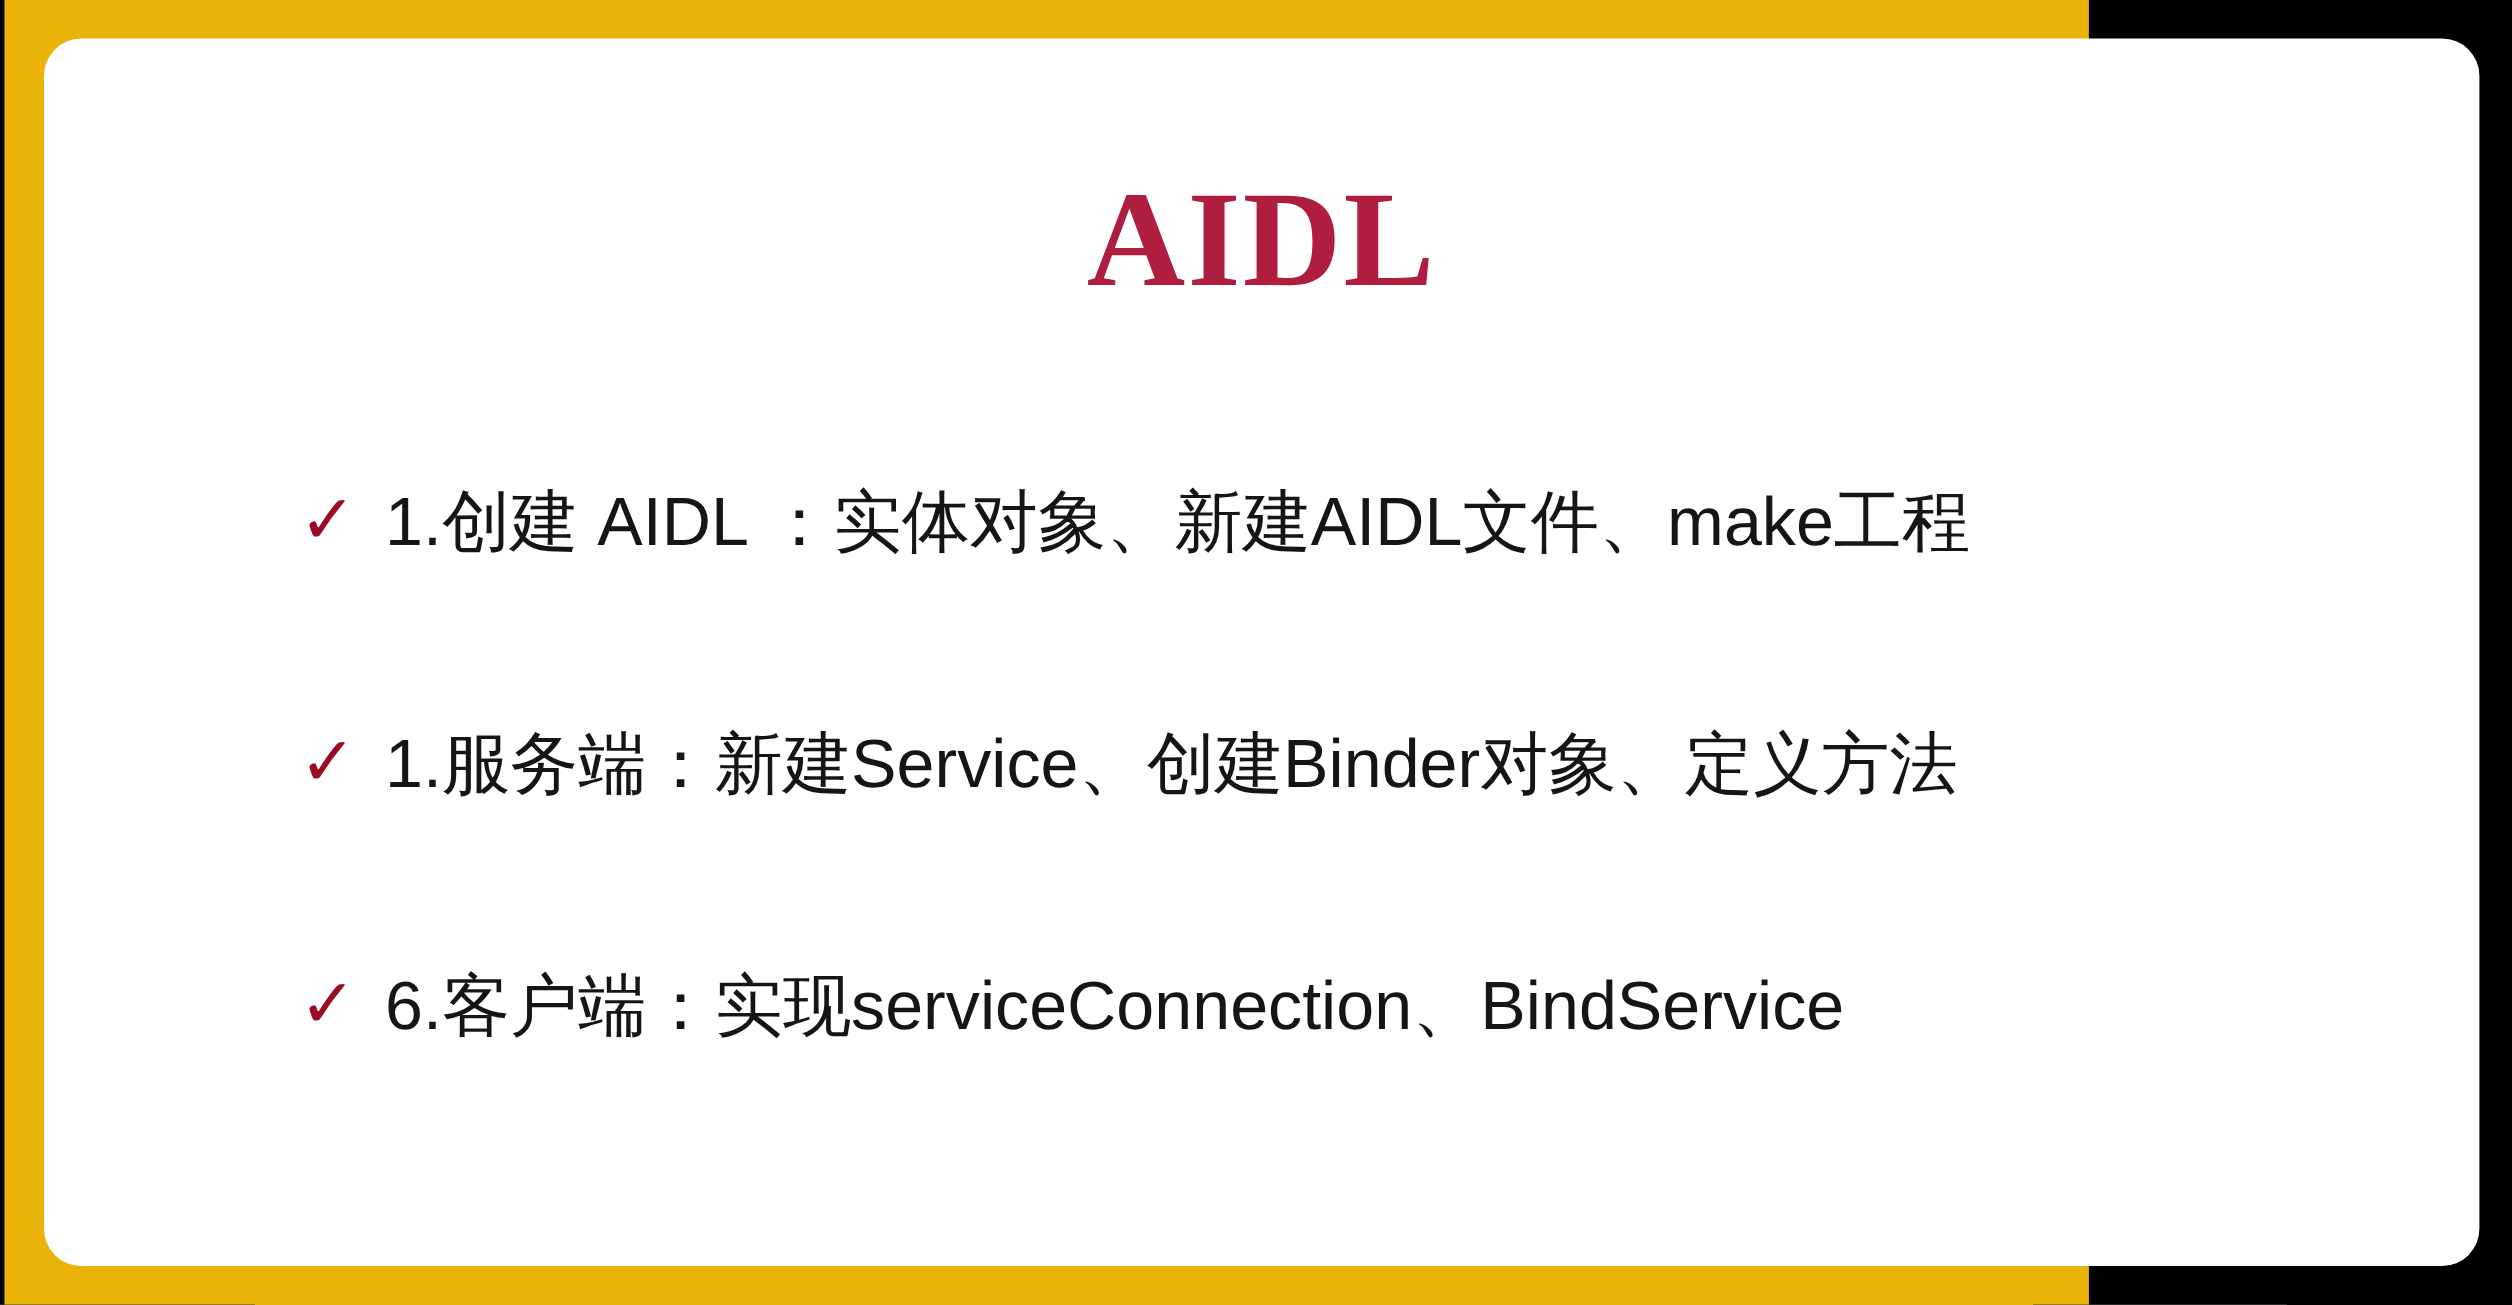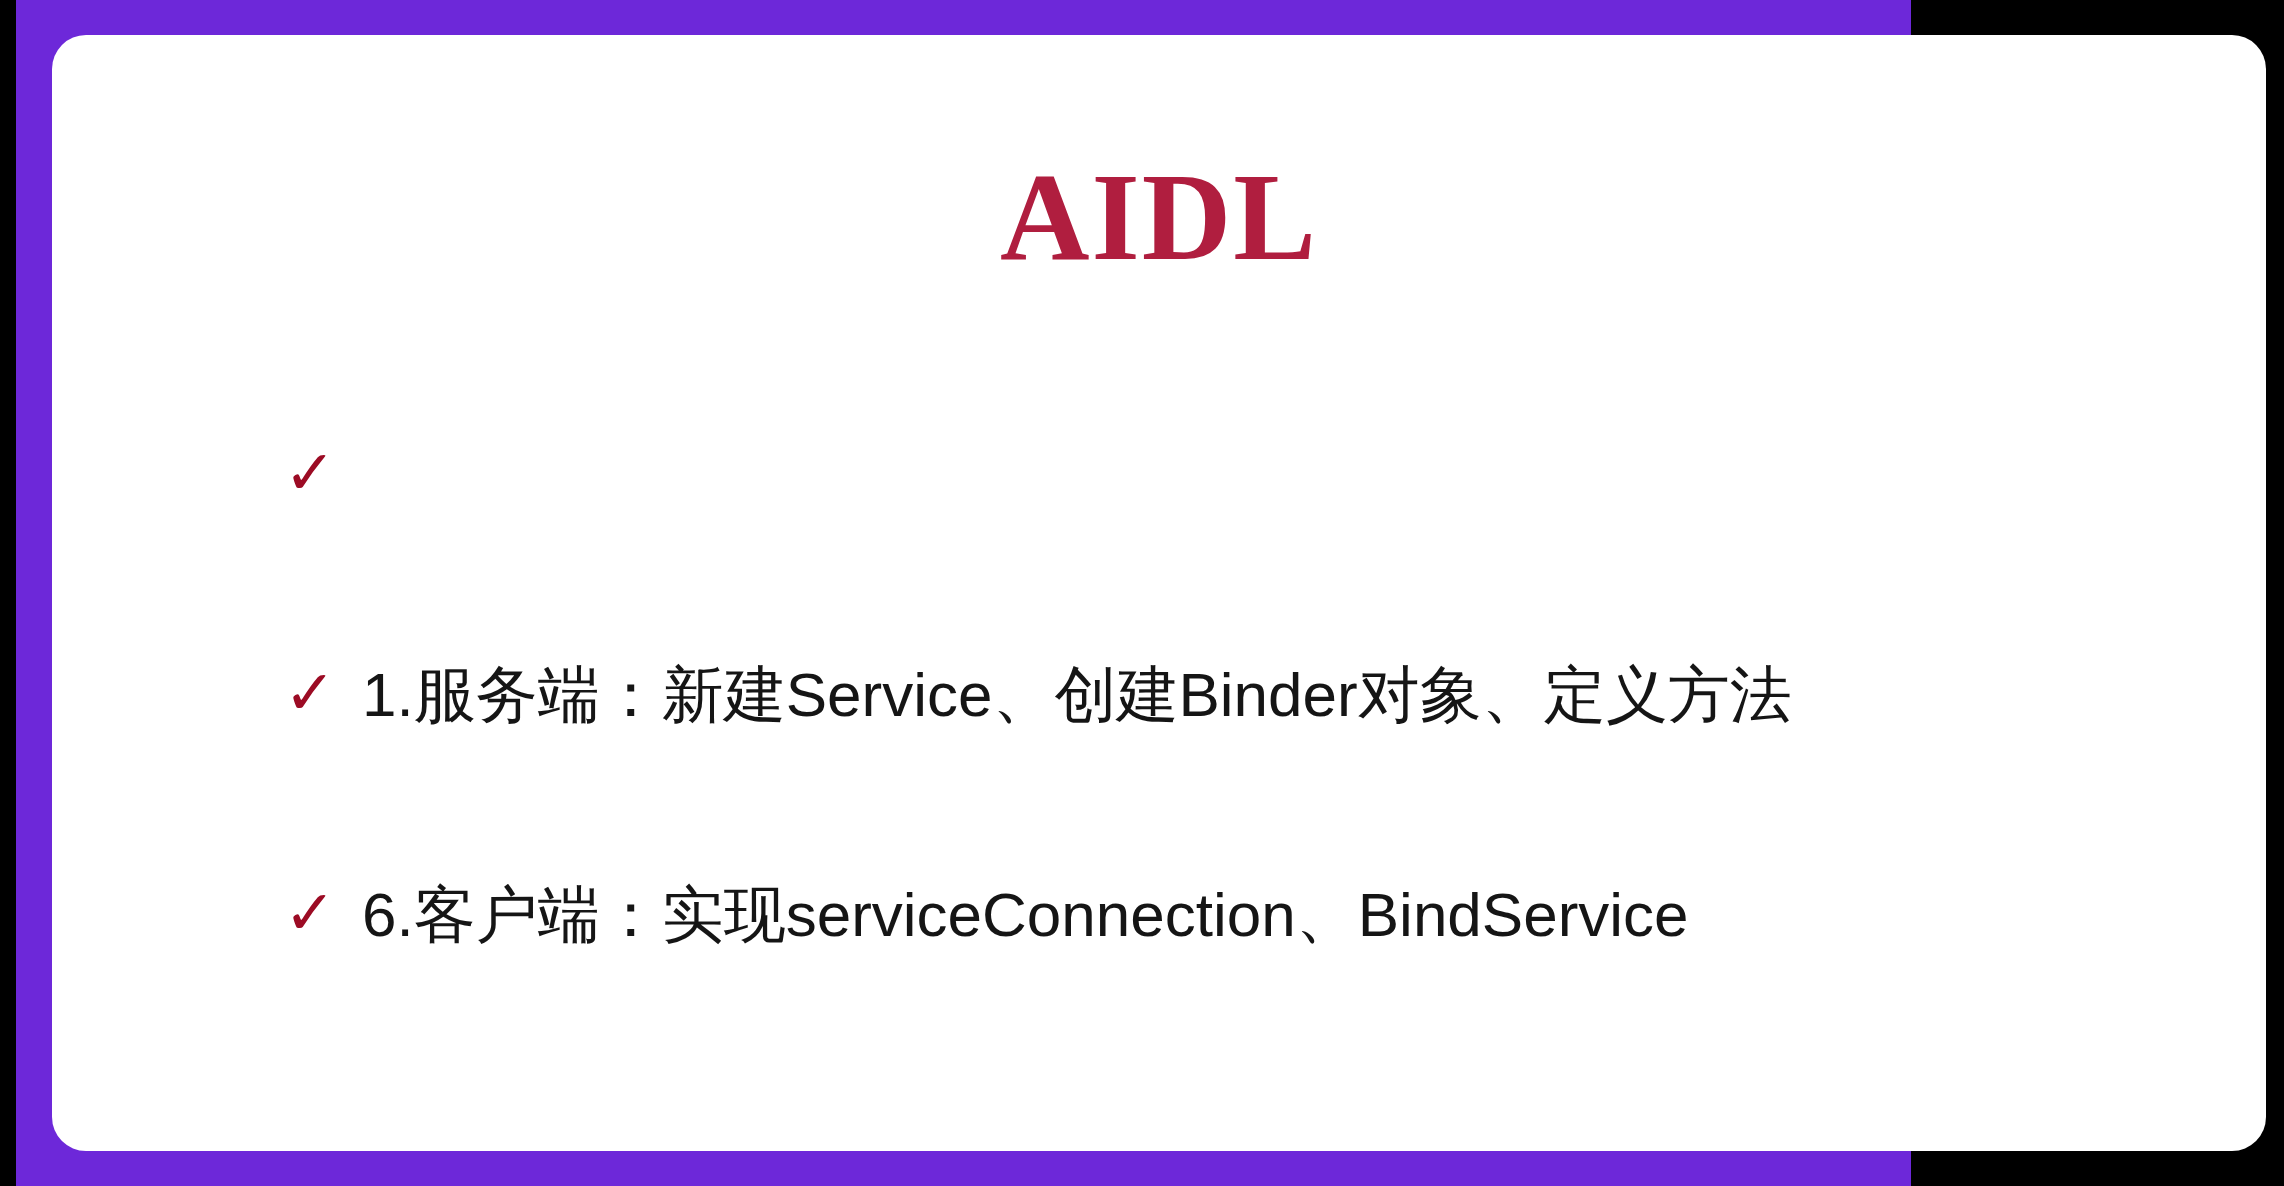--- a/index.html
+++ b/index.html
@@ -9,25 +9,25 @@
   }
   body {
     width: 2284px;
     height: 1186px;
     overflow: hidden;
     font-family: "Liberation Sans", "DejaVu Sans", sans-serif;
   }
 
   .slide-frame {
     position: absolute;
-    left: 16px;
+    left: 4px;
     top: 0;
     width: 1895px;
     height: 1186px;
-    background: #6d28d9;
+    background: #eab308;
   }
 
   .slide-card {
     position: absolute;
     left: 36px;
     top: 35px;
     width: 2214px;
     height: 1116px;
     background: #ffffff;
     border-radius: 34px;
@@ -95,20 +95,21 @@
 
 <div class="slide-frame">
   <div class="slide-card">
 
     <div class="slide-title">AIDL</div>
 
     <div class="bullet-list">
 
       <div class="bullet-row">
         <span class="check-icon">✓</span>
+        <span class="bullet-text">1.创建 AIDL ：实体对象、新建AIDL文件、make工程</span>
       </div>
 
       <div class="bullet-row">
         <span class="check-icon">✓</span>
         <span class="bullet-text">1.服务端：新建Service、创建Binder对象、定义方法</span>
       </div>
 
       <div class="bullet-row">
         <span class="check-icon">✓</span>
         <span class="bullet-text">6.客户端：实现serviceConnection、BindService</span>

